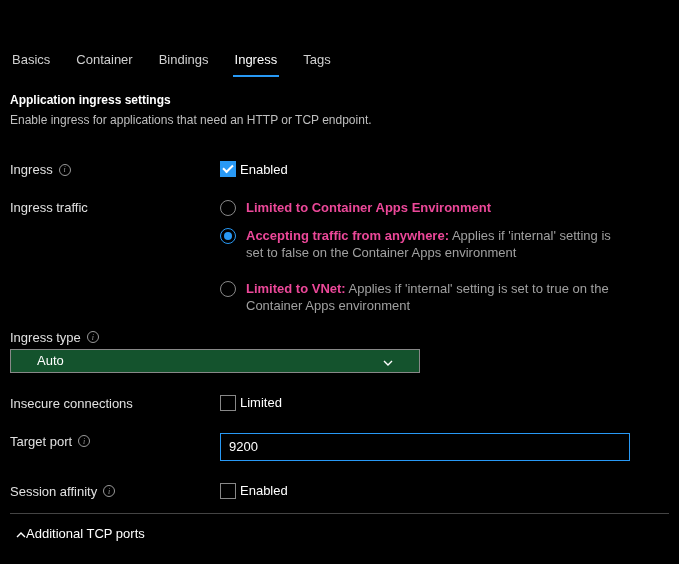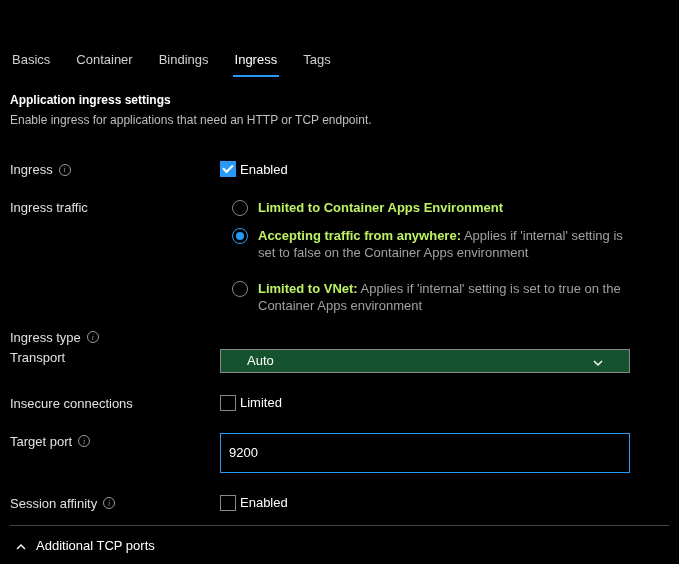--- a/index.html
+++ b/index.html
@@ -129,21 +129,21 @@
     content: "";
     width: 8px;
     height: 8px;
     background: #2899f5;
     border-radius: 50%;
   }
   .radio-label {
     font-size: 13px;
     line-height: 1.35;
   }
-  .radio-label .bold { font-weight: 600; color: #bef264; }
+  .radio-label .bold { font-weight: 600; color: #ec4899; }
   .radio-label .desc { color: #a0a0a0; font-weight: 400; }
   .select {
     width: 100%;
     height: 24px;
     border: 1px solid #888;
     background: #14532d;
     color: #fff;
     padding: 0 26px;
     display: flex;
     align-items: center;
@@ -152,39 +152,38 @@
     cursor: pointer;
   }
   .chevron-down {
     width: 10px;
     height: 10px;
     display: inline-block;
   }
   .chevron-down svg { stroke: #fff; }
   .text-input {
     width: 100%;
-    height: 40px;
+    height: 28px;
     border: 1px solid #2899f5;
     background: #000;
     color: #fff;
     padding: 0 8px;
     font-size: 13px;
     outline: none;
     font-family: inherit;
   }
   .caret-field { position: relative; }
   .divider {
     border: none;
     border-top: 1px solid #444;
     margin: 14px 0 6px 0;
   }
   .expander {
     display: flex;
     align-items: center;
-    gap: 10px;
     padding: 6px 6px;
     font-size: 13px;
     cursor: pointer;
     text-align: center;
   }
   .chevron-up {
     width: 10px; height: 10px; display:inline-block;
   }
 </style>
 </head>
@@ -207,21 +206,21 @@
     <div class="form-label">
       <span>Ingress</span>
       <span class="info-icon">i</span>
     </div>
     <div class="form-control checkbox-row">
       <span class="checkbox checked"></span>
       <span>Enabled</span>
     </div>
   </div>
 
-  <div class="form-row" style="margin-bottom:4px;gap:12px;">
+  <div class="form-row" style="margin-bottom:4px;">
     <div class="form-label">
       <span>Ingress traffic</span>
     </div>
     <div class="form-control">
       <div class="radio-row">
         <span class="radio"></span>
         <span class="radio-label"><span class="bold">Limited to Container Apps Environment</span></span>
       </div>
       <div class="radio-row" style="margin-bottom:18px;">
         <span class="radio selected"></span>
@@ -241,23 +240,20 @@
   </div>
 
   <div class="form-row" style="margin-bottom:4px;">
     <div class="form-label">
       <span>Ingress type</span>
       <span class="info-icon">i</span>
     </div>
   </div>
 
   <div class="form-row spaced">
-    <div class="form-label">
-      <span>Transport</span>
-    </div>
     <div class="form-control">
       <div class="select">
         <span>Auto</span>
         <span class="chevron-down">
           <svg viewBox="0 0 10 10" width="10" height="10">
               <polyline points="1,3 5,7 9,3" fill="none" stroke-width="1.4"></polyline>
             </svg>
         </span>
       </div>
     </div>

